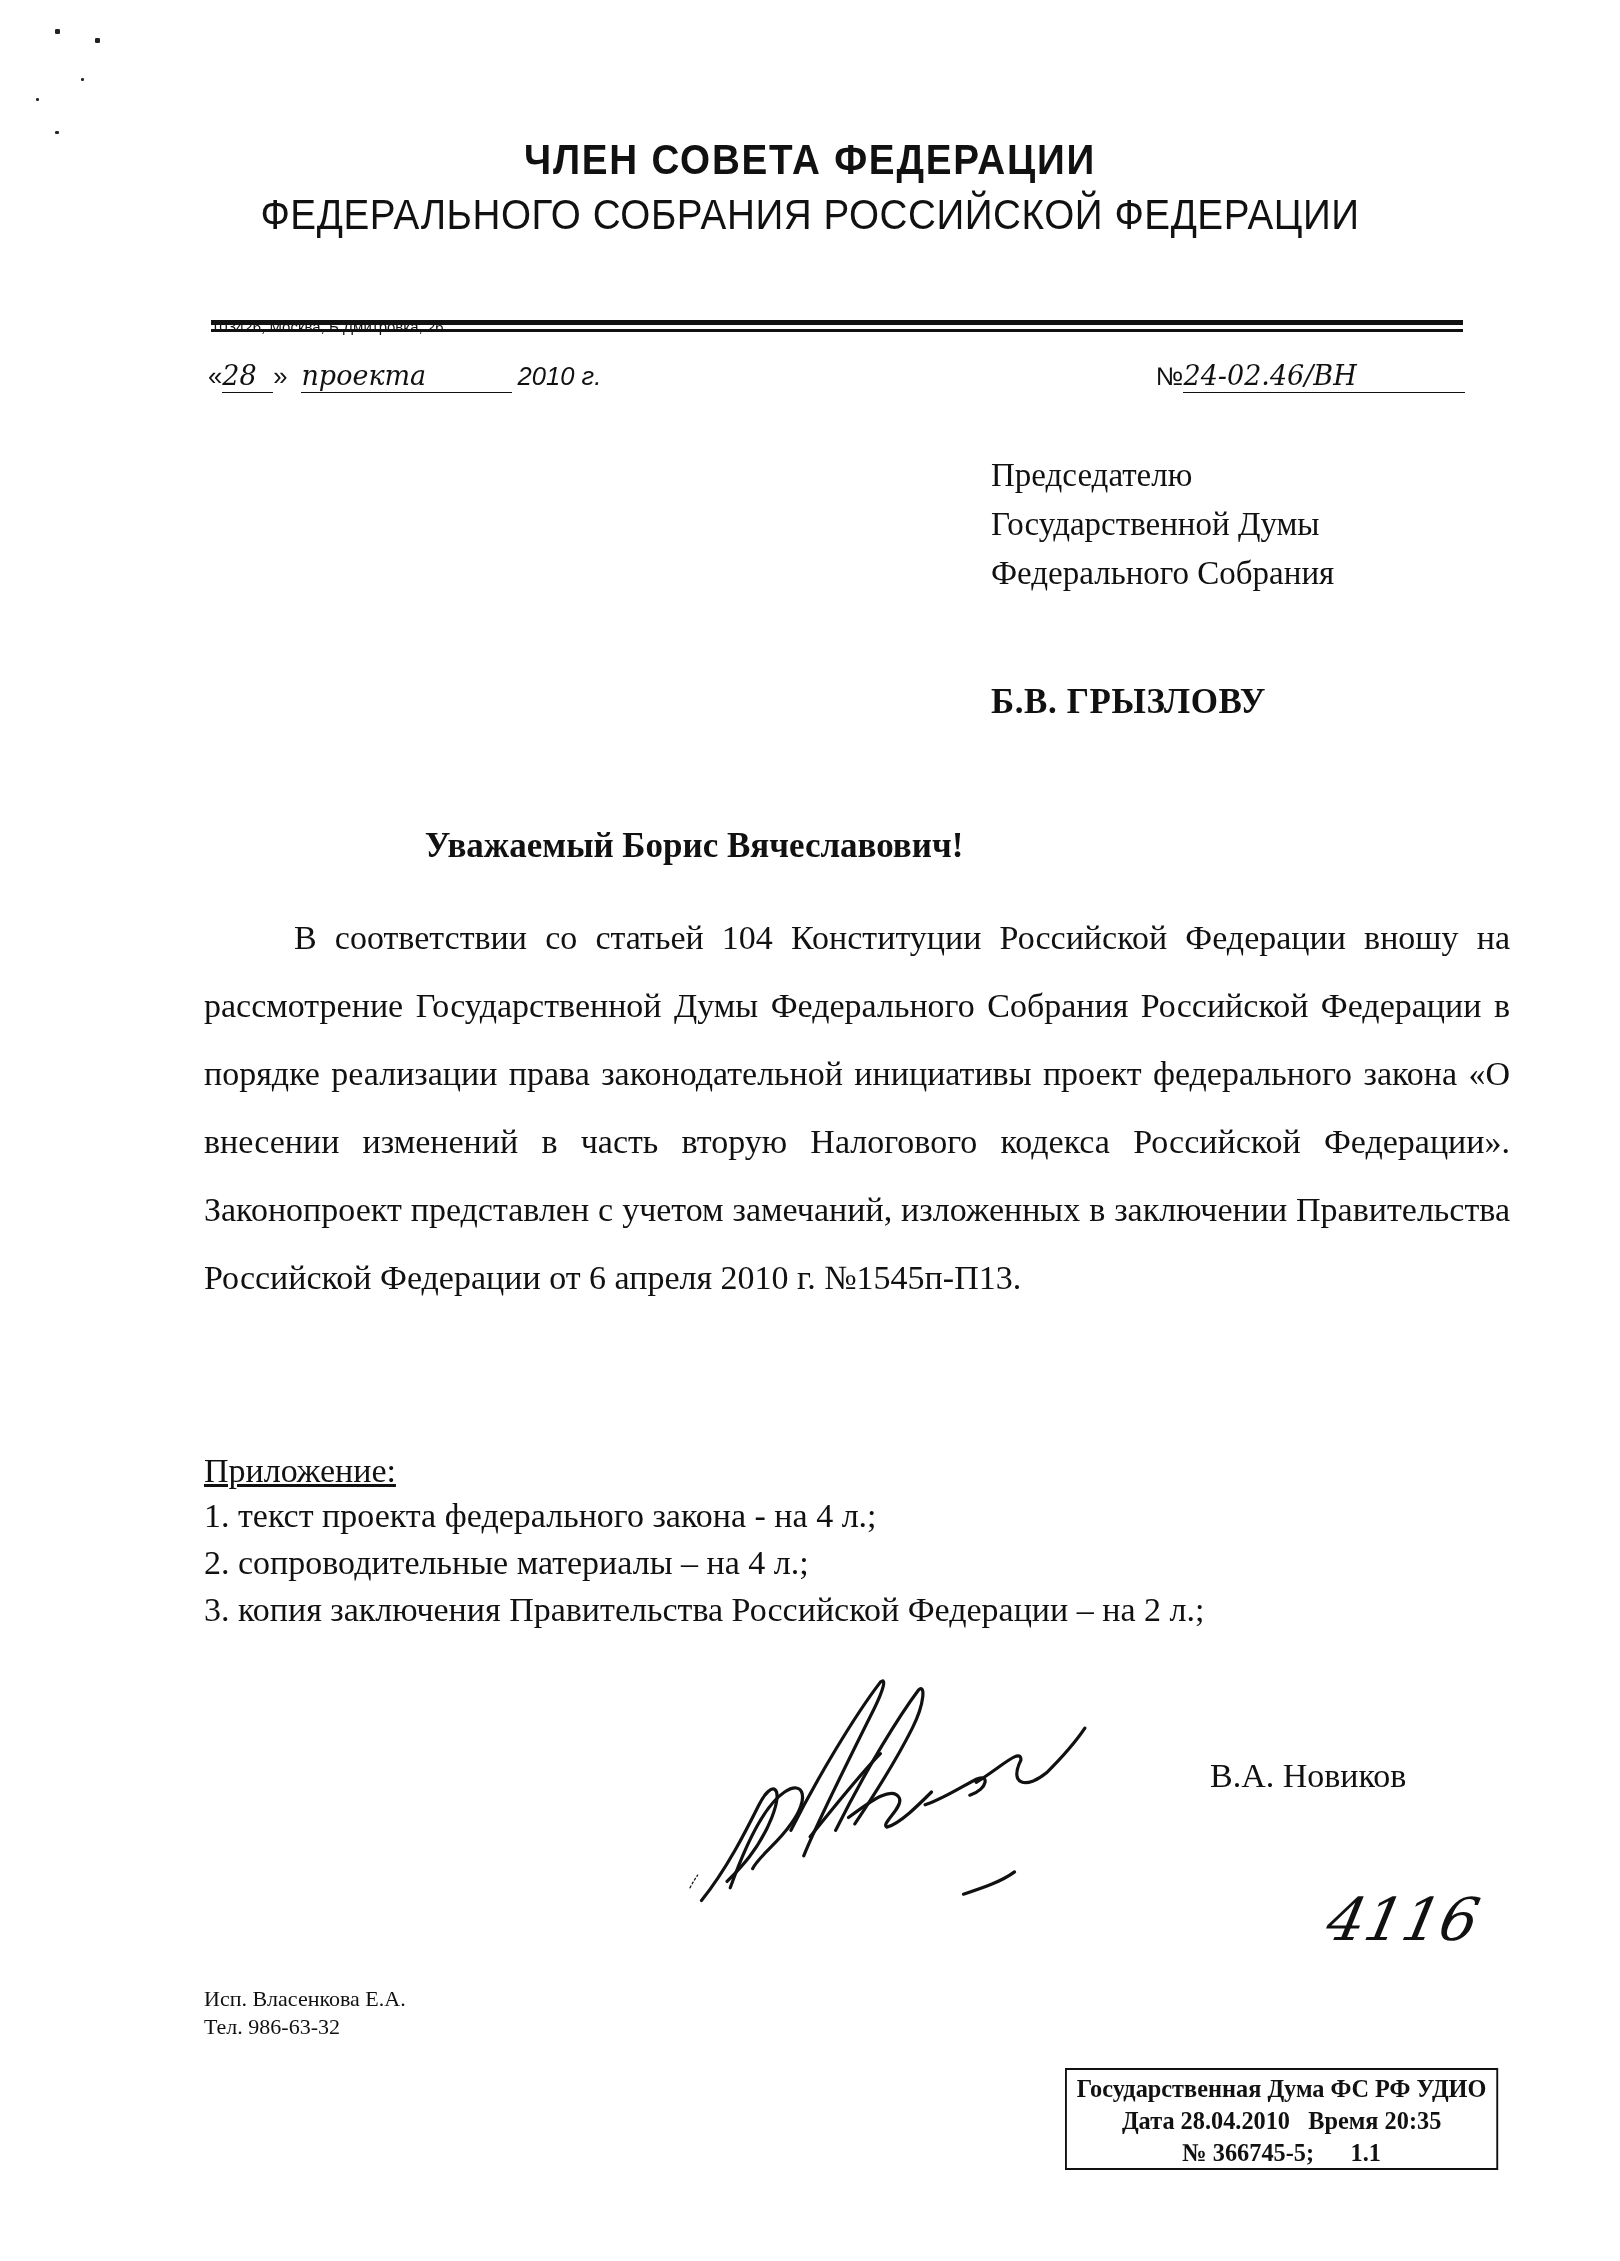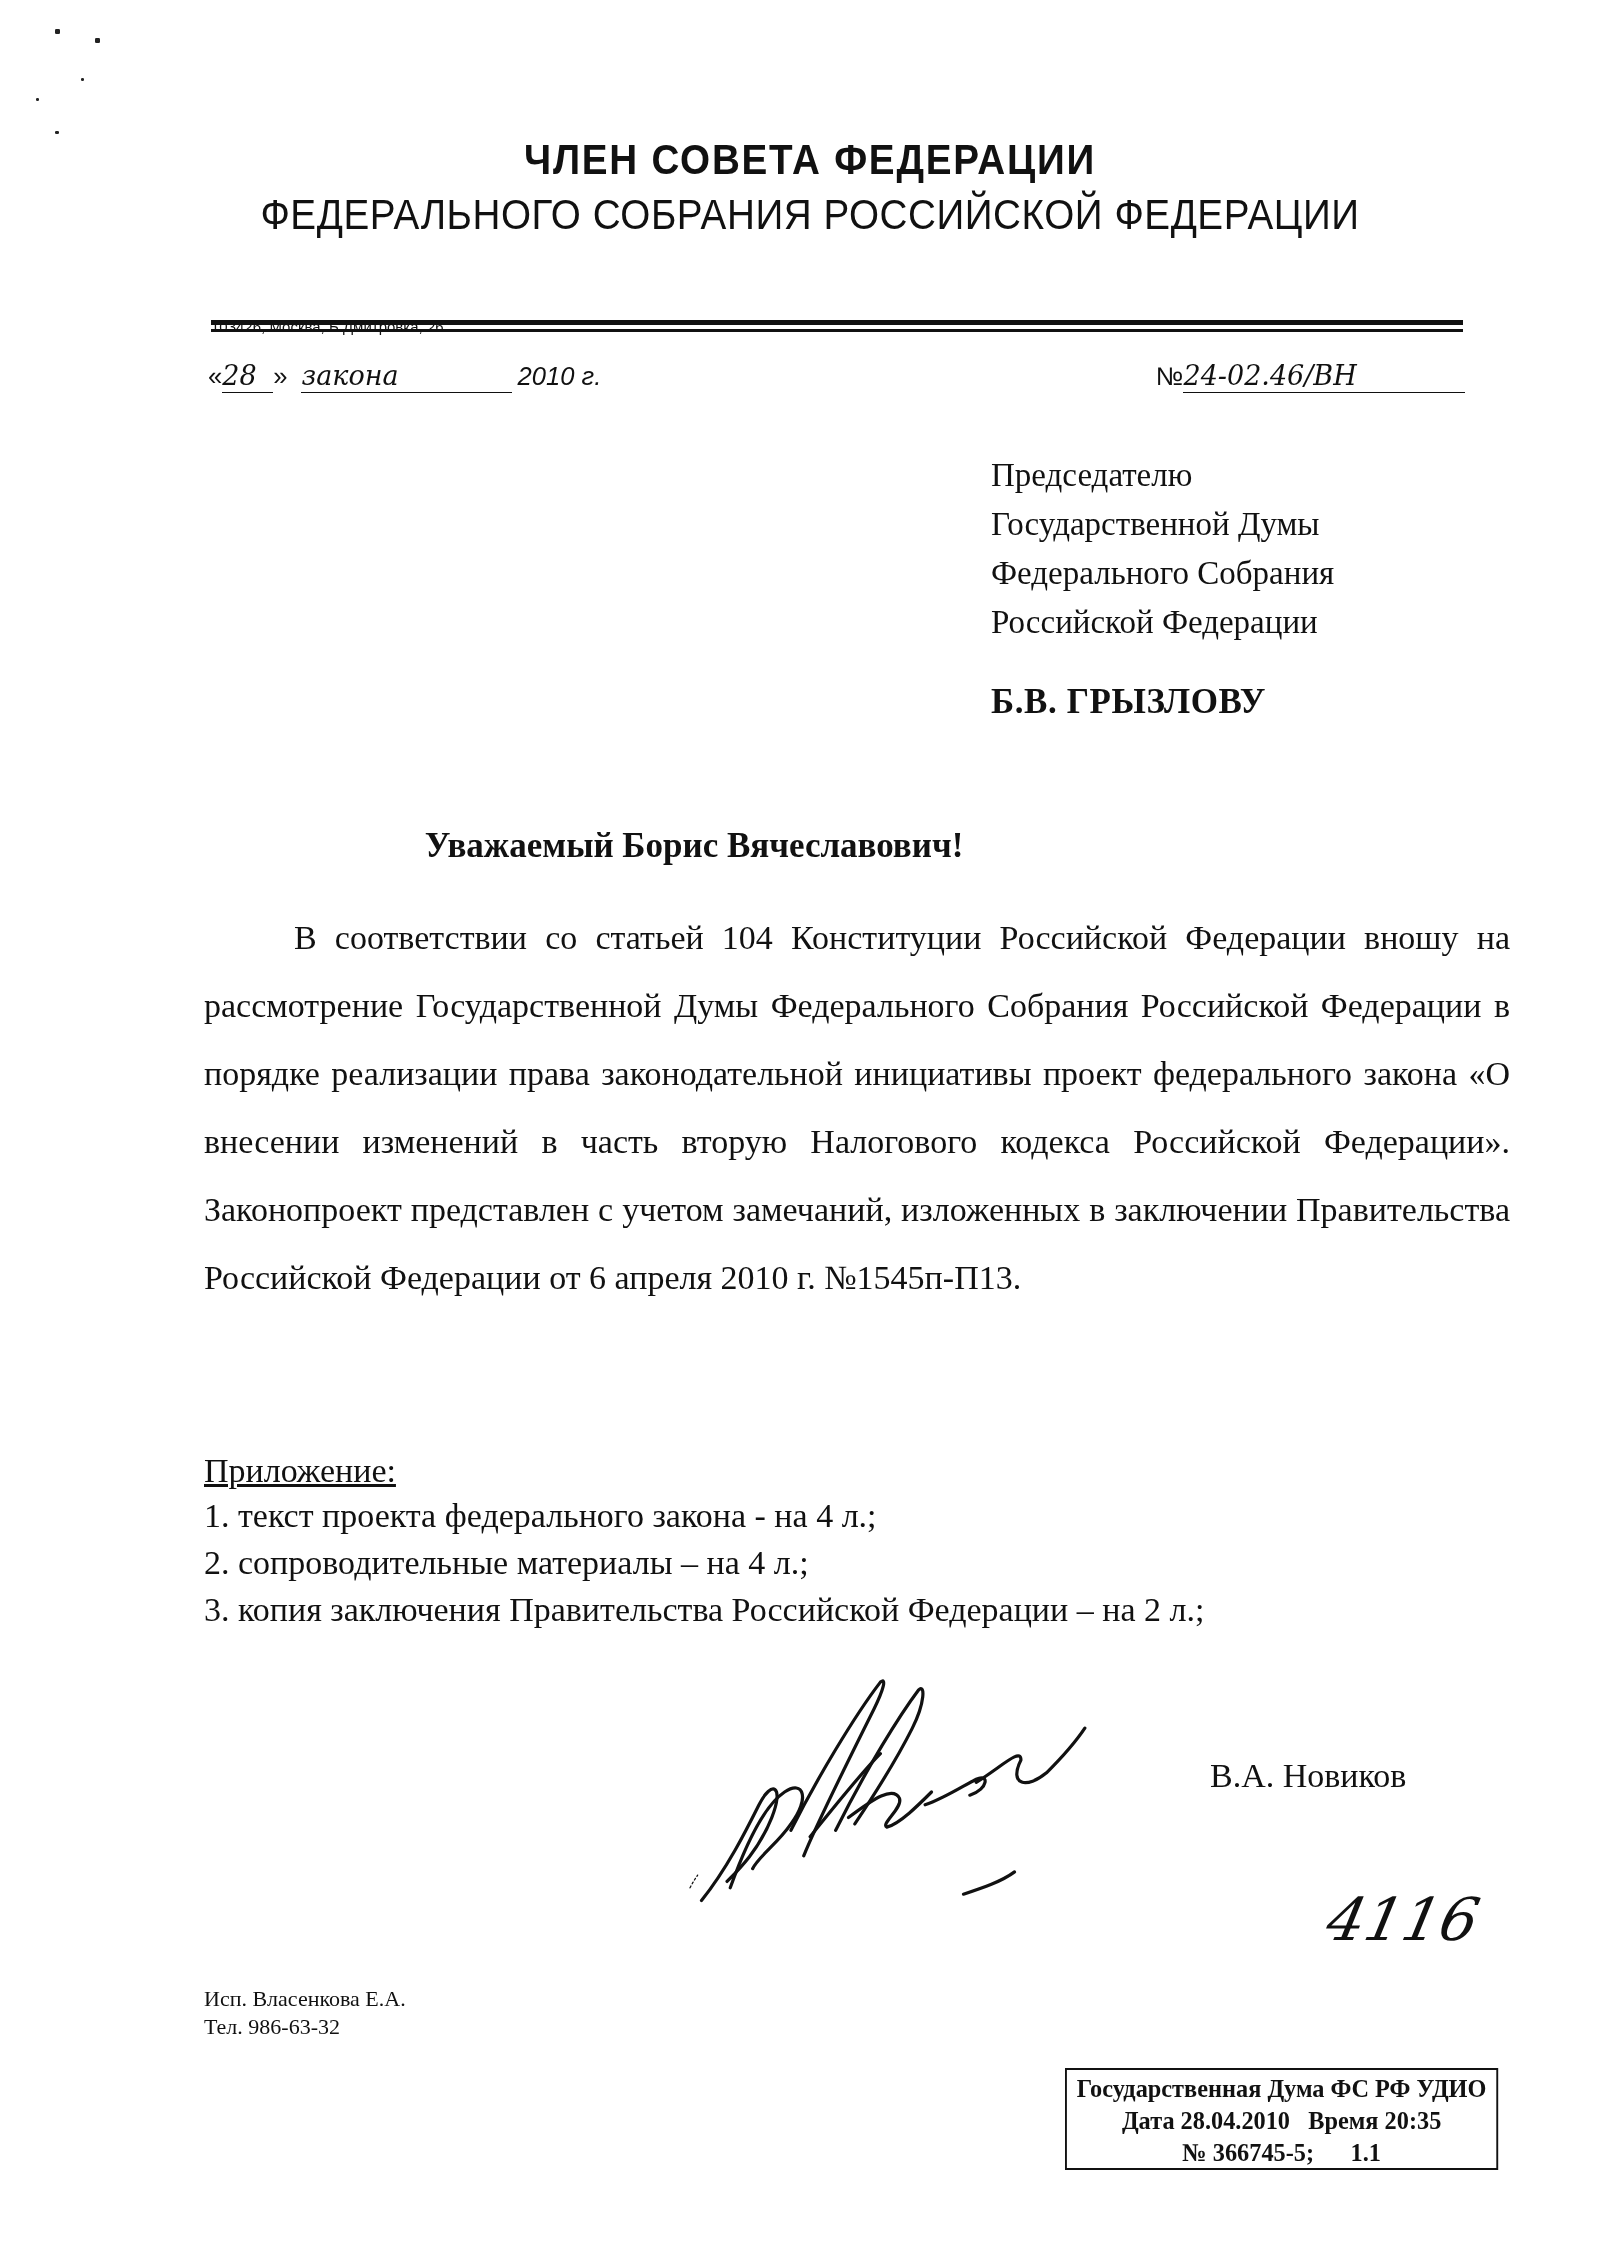--- a/index.html
+++ b/index.html
@@ -57,33 +57,32 @@
 <div class="abs sans title1">ЧЛЕН  СОВЕТА  ФЕДЕРАЦИИ</div>
 <div class="abs sans title2">ФЕДЕРАЛЬНОГО СОБРАНИЯ РОССИЙСКОЙ ФЕДЕРАЦИИ</div>
 <div class="abs sans address">103426, Москва, Б.Дмитровка, 26</div>
 <div class="abs rule1"></div>
 <div class="abs rule2"></div>
 
 <div class="abs sans date-row">
   <span class="quote">«</span>
   <span class="hw-field hand date-day">28</span>
   <span class="quote">»</span>
-  <span class="hw-field hand date-month">закона</span>
+  <span class="hw-field hand date-month">проекта</span>
   <span class="year">2010 г.</span>
 </div>
 <div class="abs sans num-row">
   <span class="quote">№</span>
   <span class="hw-field hand num-field">24-02.46/ВН</span>
 </div>
 
 <div class="abs serif addressee">
   <div>Председателю</div>
   <div>Государственной Думы</div>
   <div>Федерального Собрания</div>
-  <div>Российской Федерации</div>
 </div>
 <div class="abs serif recipient">Б.В. ГРЫЗЛОВУ</div>
 
 <div class="abs serif salutation">Уважаемый Борис Вячеславович!</div>
 <div class="abs serif body-text">В соответствии со статьей 104 Конституции Российской Федерации вношу на рассмотрение Государственной Думы Федерального Собрания Российской Федерации в порядке реализации права законодательной инициативы проект федерального закона «О внесении изменений в часть вторую Налогового кодекса Российской Федерации». Законопроект представлен с учетом замечаний, изложенных в заключении Правительства Российской Федерации от 6 апреля 2010 г. №1545п-П13.</div>
 
 <div class="abs serif attach-title">Приложение:</div>
 <ul class="abs serif attach-list">
   <li>1. текст проекта федерального закона - на 4 л.;</li>
   <li>2. сопроводительные материалы – на 4 л.;</li>

